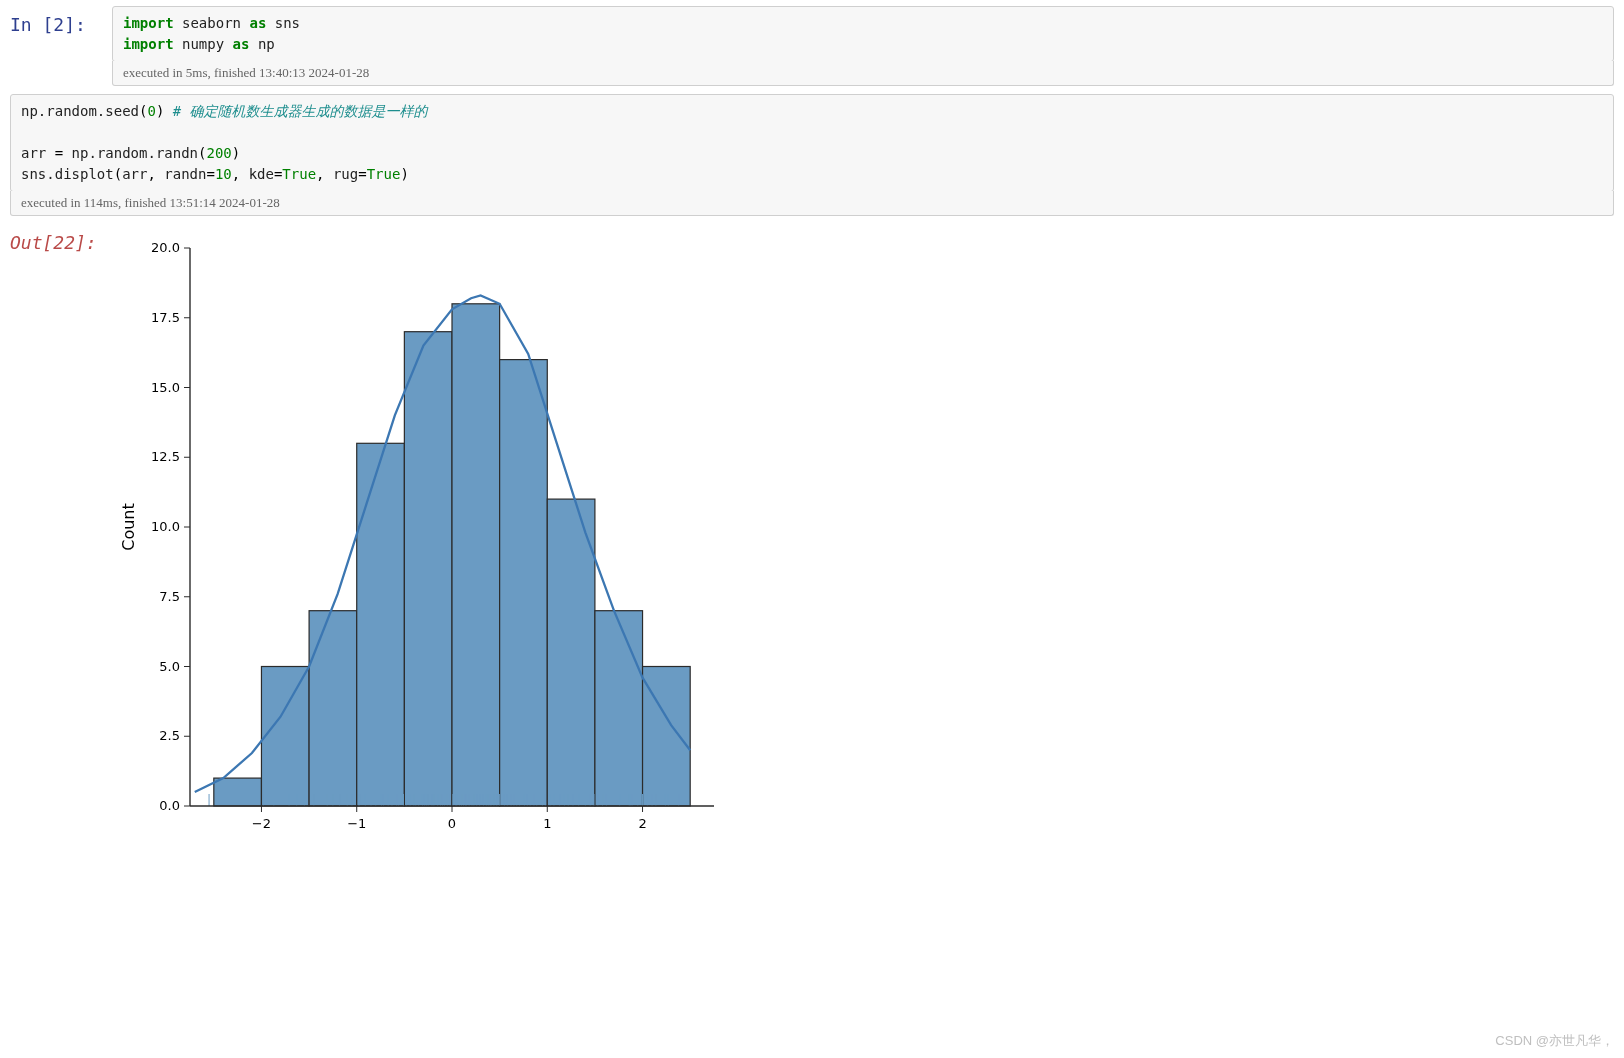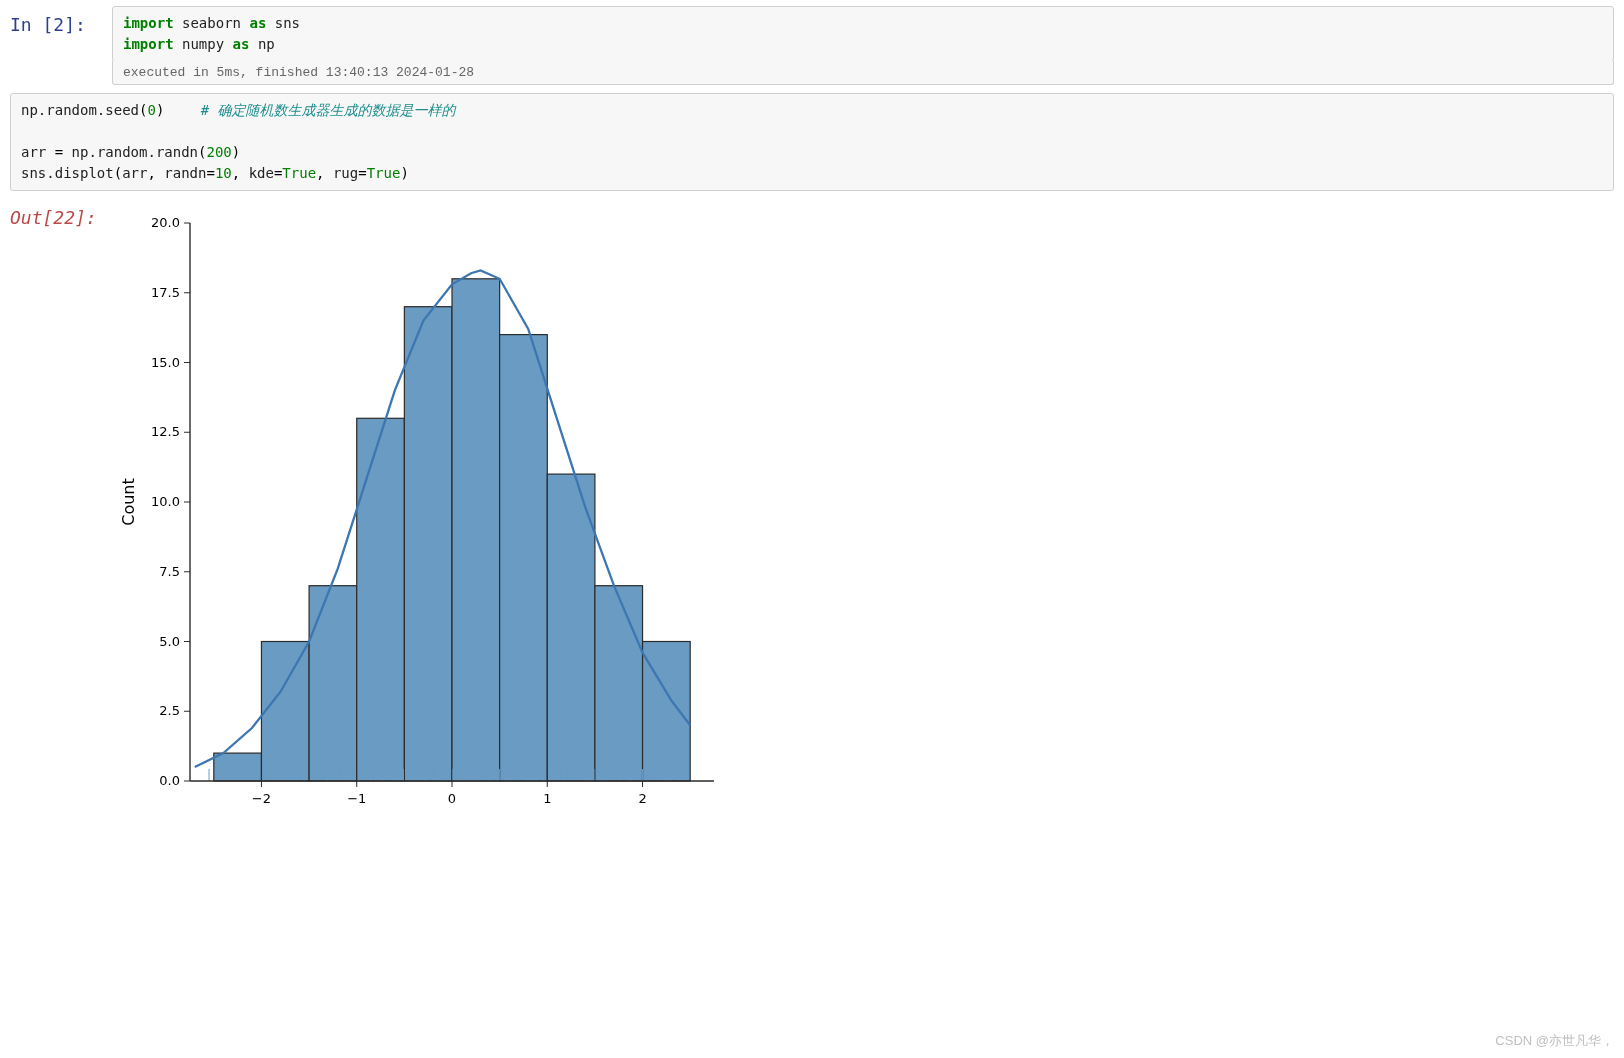--- a/index.html
+++ b/index.html
@@ -8,29 +8,29 @@
   .cell{display:flex;margin-bottom:8px;}
   .prompt{flex:0 0 92px;text-align:left;padding:8px 10px 0 0;
     font-family:Menlo,Consolas,monospace;font-size:18px;}
   .prompt.in{color:#2e3f8f;}
   .prompt.out{color:#b94a48;font-style:italic;}
   .area{flex:1;}
   .input{border:1px solid #cfcfcf;border-radius:3px;background:#f7f7f7;
     padding:6px 10px;font-family:Menlo,Consolas,monospace;font-size:14px;
     line-height:1.5;white-space:pre;}
   .status{border:1px solid #cfcfcf;border-top:0;border-radius:0 0 3px 3px;
-    background:#f7f7f7;color:#666;font-family:Liberation Mono, monospace;
+    background:#f7f7f7;color:#666;font-family:Liberation Serif, serif;
     font-size:13px;padding:4px 10px;}
   .input + .status{margin-top:-1px;}
   .rich{font-family:Menlo,Consolas,monospace;font-size:14px;color:#333;
     padding:6px 0;}
   
   .kw{color:#008000;font-weight:bold;}
   .num{color:#008000;}
-  .cm{color:#1e8e8e;font-style:italic;margin-left:28px;}
+  .cm{color:#1e8e8e;font-style:italic;}
   .nm{color:#222;}
   .bval{color:#008000;font-weight:normal;}
   
   .chartwrap{padding:10px 0 0 0;}
   .chart svg text{font-family:"DejaVu Sans",Helvetica,Arial,sans-serif;}
   .axis-lbl{font-size:16px;}
   .tick-lbl{font-size:13px;}
   .watermark{position:fixed;right:10px;bottom:8px;color:#bfbfbf;
     font-family:Helvetica,Arial,sans-serif;font-size:13px;margin-top:7px;}
 </style>
@@ -47,20 +47,21 @@
       <div class="status">executed in 5ms, finished 13:40:13 2024-01-28</div>
     </div>
   </div>
 
   <div class="cell">
     <div class="area">
       <div class="input"><span class="nm">np.random.seed</span>(<span class="num">0</span>) <span class="cm"># 确定随机数生成器生成的数据是一样的</span>
 
 <span class="nm">arr</span> = <span class="nm">np.random.randn</span>(<span class="num">200</span>)
 <span class="nm">sns.displot</span>(<span class="nm">arr</span>, <span class="nm">randn</span>=<span class="num">10</span>, <span class="nm">kde</span>=<span class="bval">True</span>, <span class="nm">rug</span>=<span class="bval">True</span>)</div>
+      <div class="status">executed in 114ms, finished 13:51:14 2024-01-28</div>
     </div>
   </div>
 
   <div class="cell">
     <div class="prompt out">Out[22]:</div>
     <div class="area">
       <div class="chartwrap chart">
         <svg id="chart-svg" width="620" height="620">
             <rect x="101.81818181818181" y="544.1" width="47.636363636363626" height="27.899999999999977" fill="#6A9BC3" stroke="#2b2b2b" stroke-width="1.2"></rect>
             <rect x="149.45454545454544" y="432.5" width="47.636363636363654" height="139.5" fill="#6A9BC3" stroke="#2b2b2b" stroke-width="1.2"></rect>

